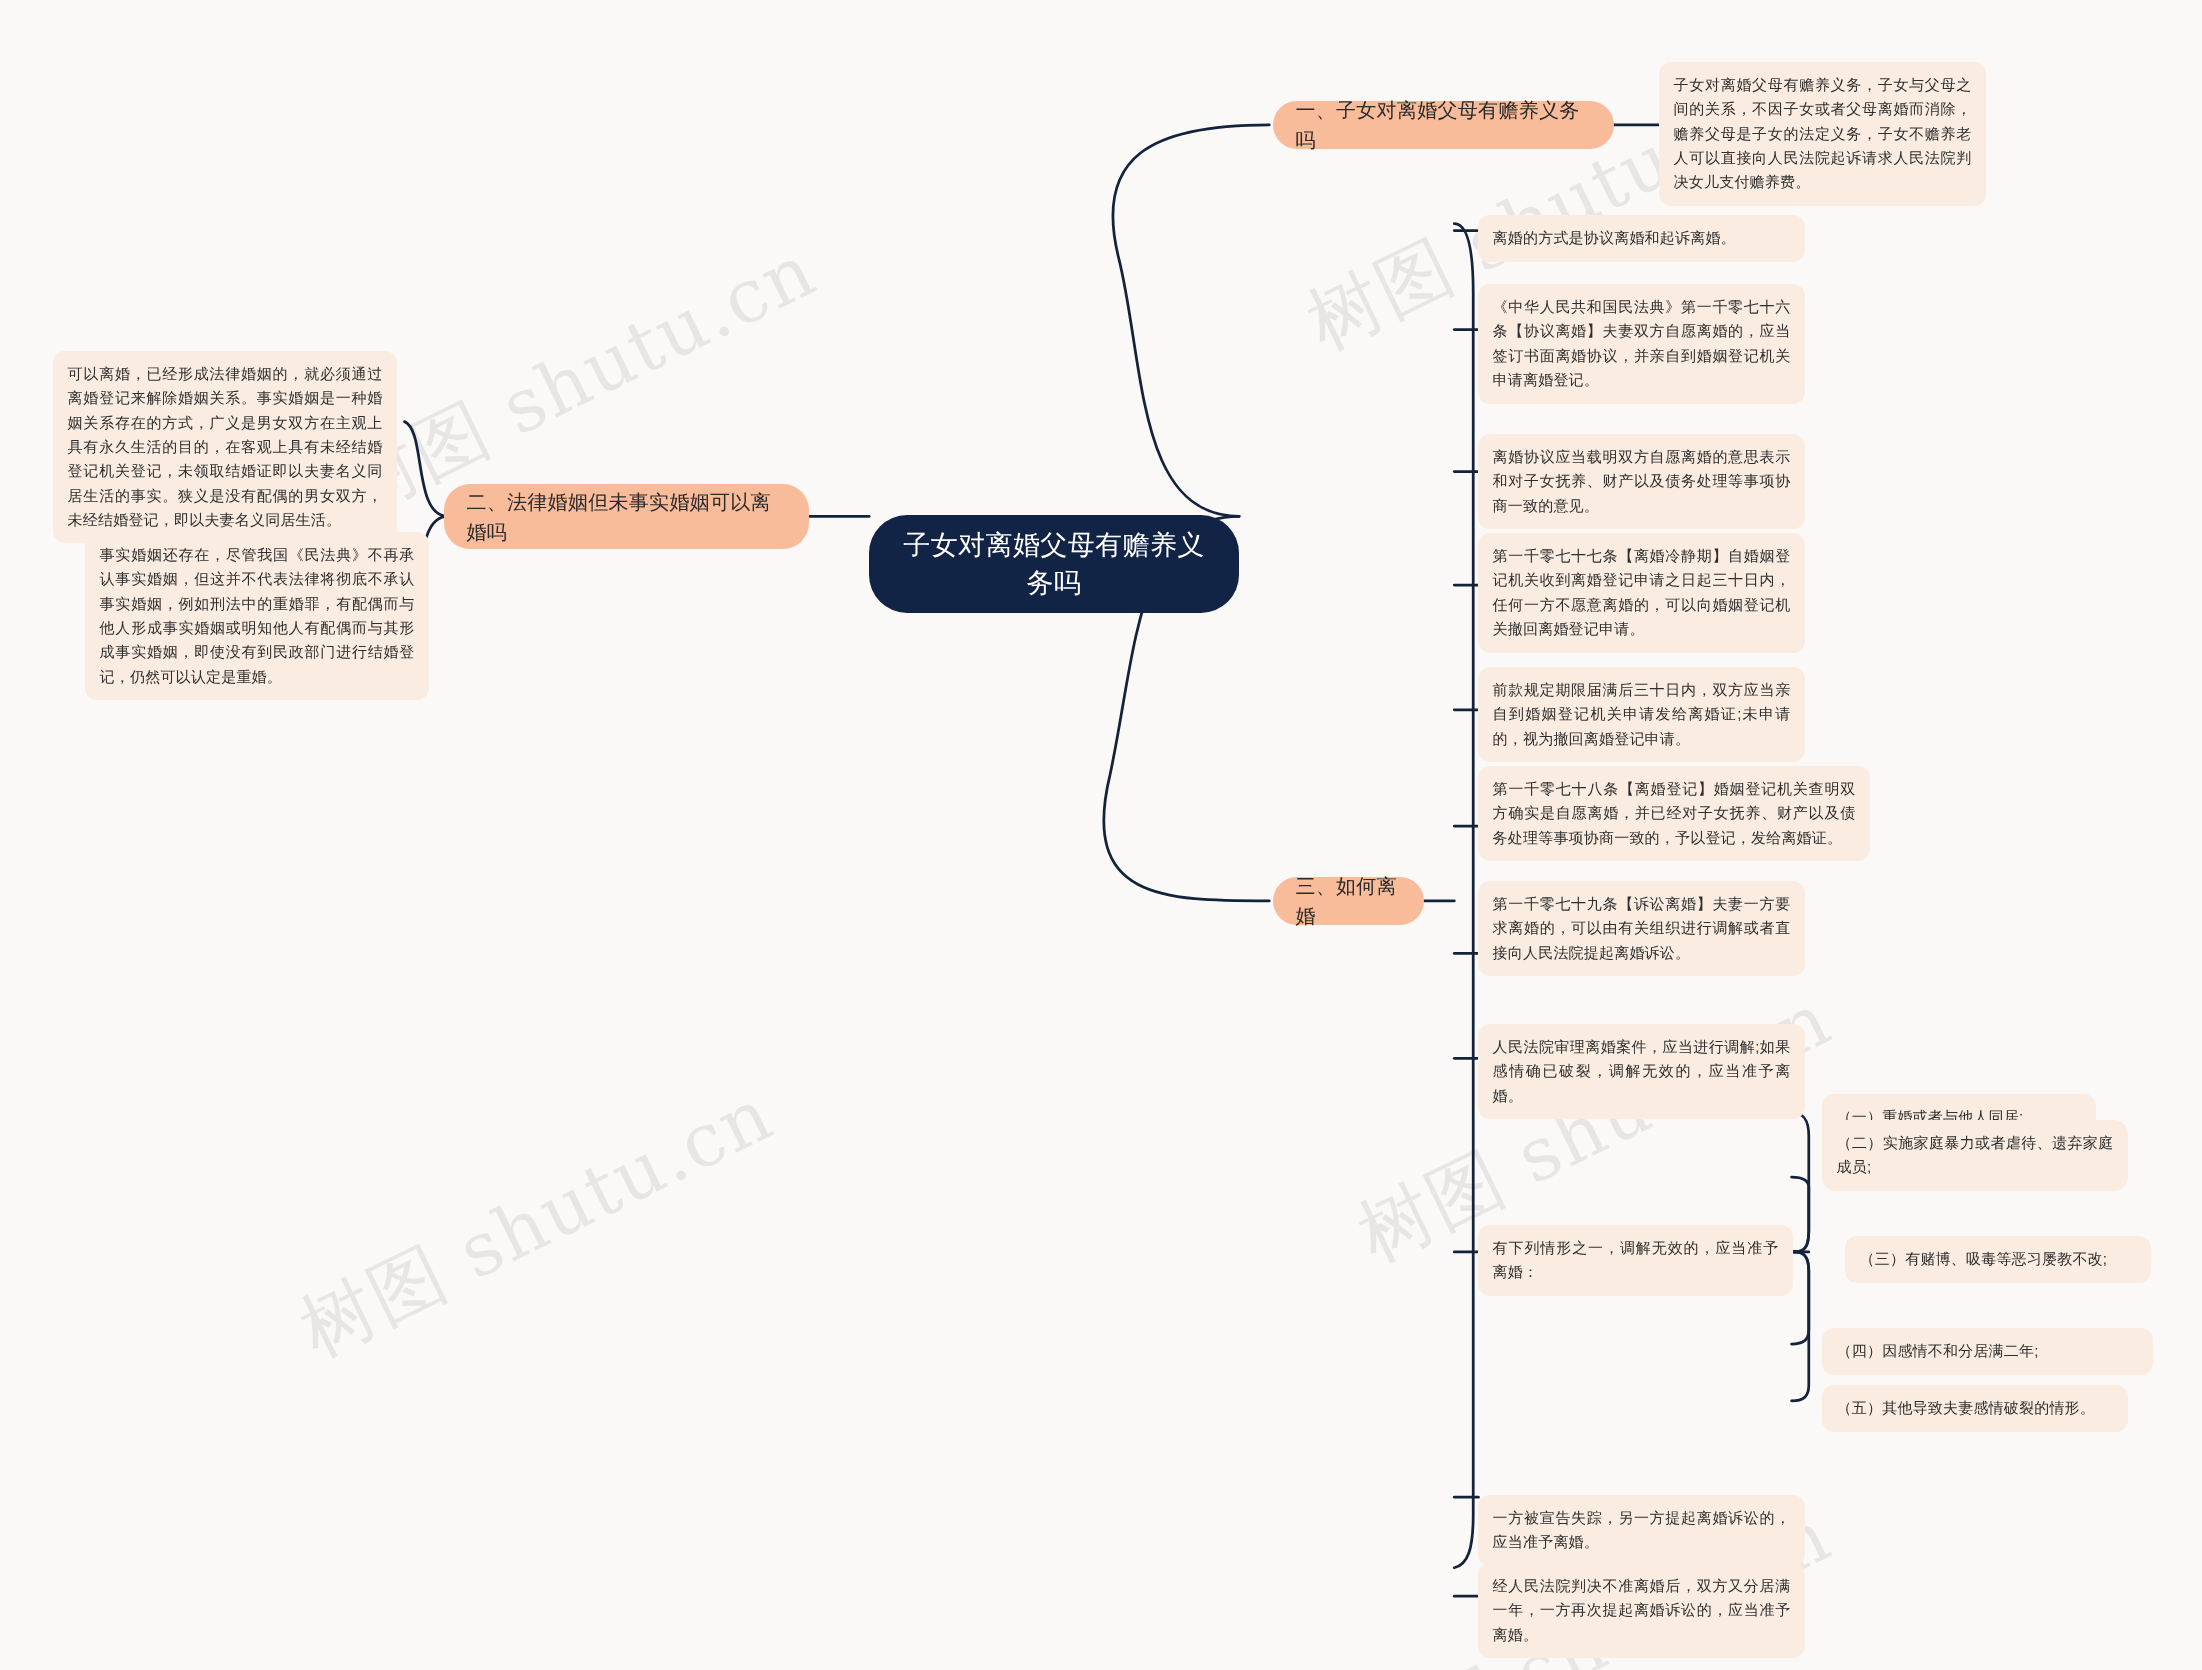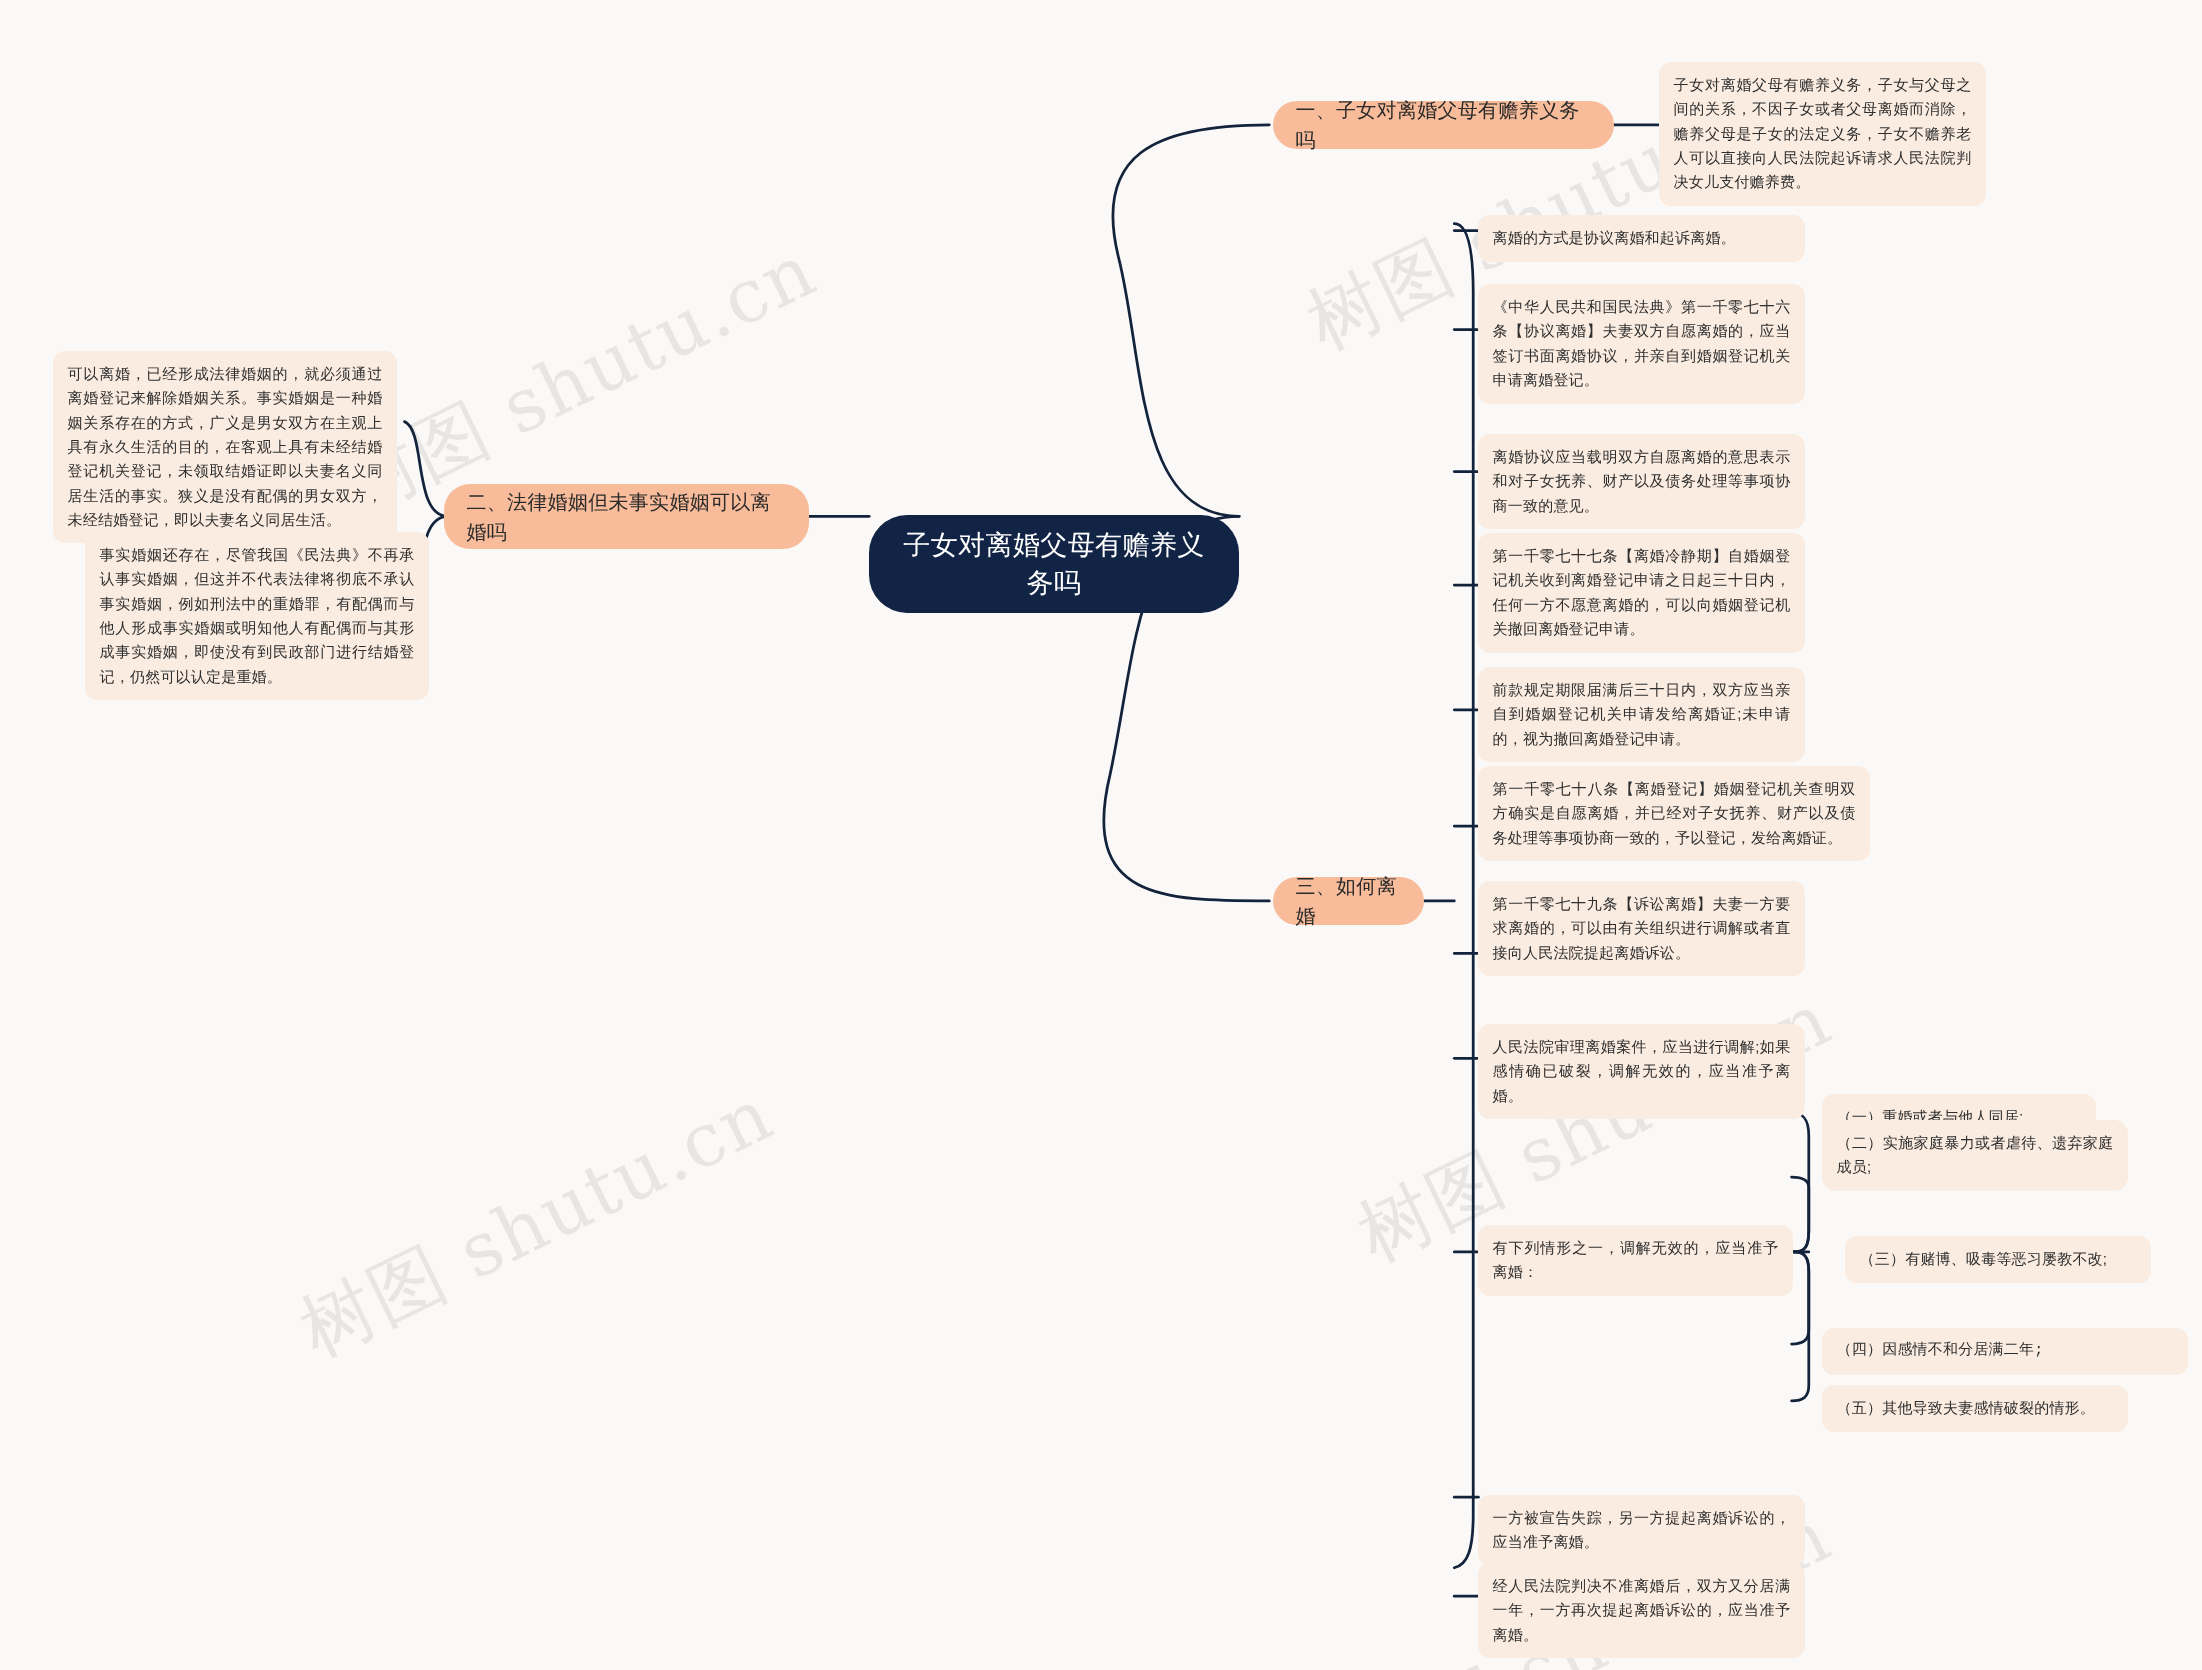--- a/index.html
+++ b/index.html
@@ -202,21 +202,21 @@
 </div>
 
 <div class="node leaf" style="left:1822px; top:1120px; width:306px;border-radius:14px;">
   <span>（二）实施家庭暴力或者虐待、遗弃家庭成员;</span>
 </div>
 
 <div class="node leaf" style="left:1822px; top:1236px; width:306px;margin-left:23px;">
   <span>（三）有赌博、吸毒等恶习屡教不改;</span>
 </div>
 
-<div class="node leaf" style="left:1822px; top:1328px; width:366px;font-family:Liberation Mono, monospace;">
+<div class="node leaf" style="left:1822px; top:1328px; width:331px;">
   <span>（四）因感情不和分居满二年;</span>
 </div>
 
 <div class="node leaf" style="left:1822px; top:1385px; width:306px;">
   <span>（五）其他导致夫妻感情破裂的情形。</span>
 </div>
 
 <div class="node leaf" style="left:1478px; top:1463px; width:327px;margin-top:32px;">
   <span>一方被宣告失踪，另一方提起离婚诉讼的，应当准予离婚。</span>
 </div>

